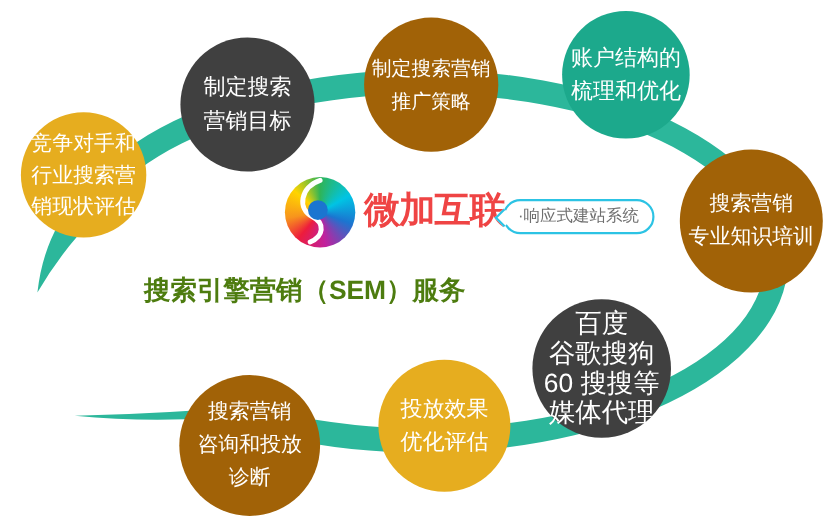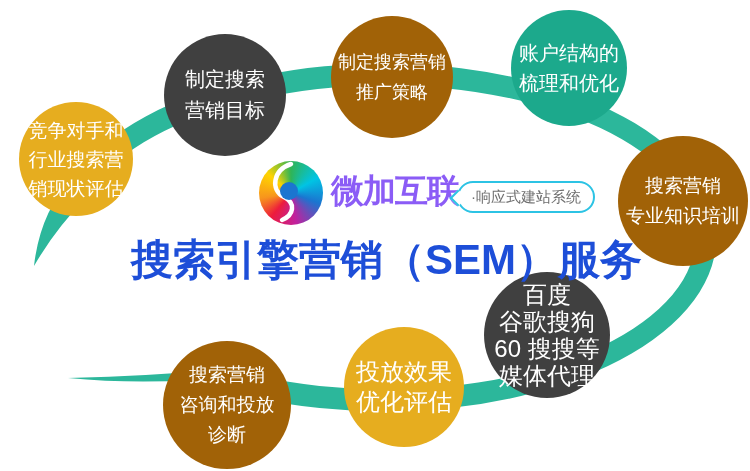--- a/index.html
+++ b/index.html
@@ -21,53 +21,53 @@
   .c-orange    { background:#404040; }
   .c-redorange { background:#a16207; }
   .c-green     { background:#1ca98c; }
 
   .c1 { left:19px;  top:102px; width:114px; height:114px; font-size:19px; line-height:29px; }
   .c2 { left:164px; top:34px;  width:122px; height:122px; font-size:20px; line-height:31px; }
   .c3 { left:331px; top:16px;  width:122px; height:122px; font-size:18px; line-height:30px; }
   .c4 { left:511px; top:10px;  width:116px; height:116px; font-size:20px; line-height:30px; }
   .c5 { left:618px; top:136px; width:130px; height:130px; font-size:19px; line-height:30px; }
   .c6 { left:484px; top:272px; width:126px; height:126px; font-size:24px; line-height:27px;justify-content:center; }
-  .c7 { left:344px; top:327px; width:120px; height:120px; font-size:24px; line-height:30px; }
+  .c7 { left:344px; top:327px; width:120px; height:120px; font-size:20px; line-height:30px; }
   .c8 { left:163px; top:341px; width:128px; height:128px; font-size:19px; line-height:30px; }
 
   .logo-icon {
     position:absolute; left:259px; top:161px; width:64px; height:64px;
     border-radius:50%; z-index:3;
     background: conic-gradient(from 0deg,
       #2fb457 0deg, #00c4e4 60deg, #1b75d0 110deg, #c0219e 170deg,
       #ed1c3c 220deg, #f7941d 260deg, #ffd400 310deg, #2fb457 360deg);
   }
   .logo-icon svg { position:absolute; left:0; top:0; }
 
   .logo-text {
     position:absolute; left:331px; top:169px; z-index:3;
-    font-size:33px; font-weight:bold; color:#8b5cf6; letter-spacing:-1px;
+    font-size:33px; font-weight:bold; color:#ef4444; letter-spacing:-1px;
     white-space:nowrap;
   }
 
   .tagline {
     position:absolute; left:457px; top:181px; z-index:3;
     height:32px; line-height:28px; padding:0 12px;
     border:2px solid #2cc3e4; border-radius:16px; background:#fff;
     font-size:15px; color:#6f6f6f; white-space:nowrap;text-align:right;
   }
   .tagline-arrow {
     position:absolute; left:-7px; top:9px; width:12px; height:12px;
     background:#fff; border-left:2px solid #2cc3e4; border-bottom:2px solid #2cc3e4;
     transform:rotate(45deg);
   }
 
   .main-title {
-    position:absolute; left:131px; top:232px; z-index:3;
-    font-size:42px; font-weight:bold; color:#1d4ed8; white-space:nowrap;
+    position:absolute; left:131px; top:248px; z-index:3;
+    font-size:24px; font-weight:bold; color:#4d7c0f; white-space:nowrap;
   }
 </style>
 </head>
 <body>
 
 <div class="canvas">
 
   <svg class="ribbon-svg" width="750" height="471" viewBox="0 0 750 471">
     <path d="M 34 266
              Q 40 212 73 177

